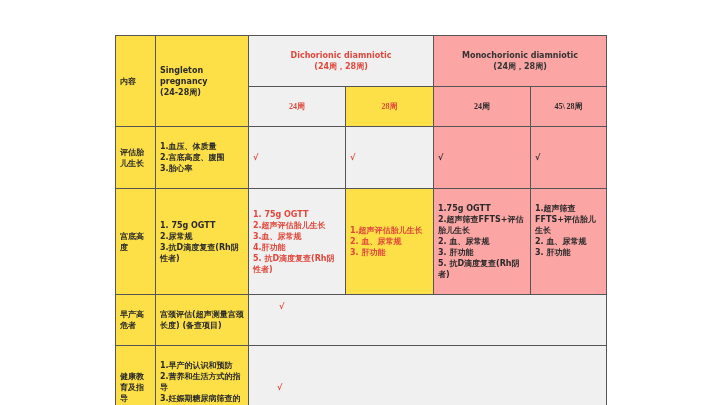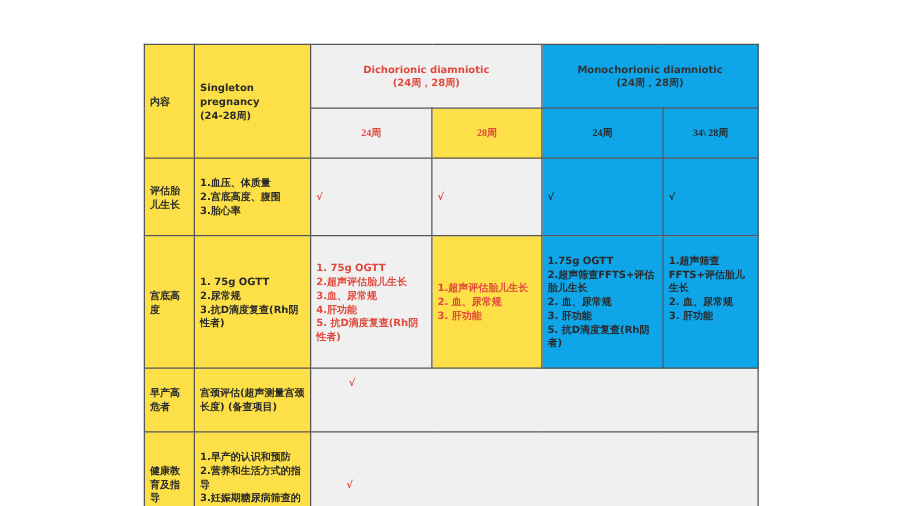--- a/index.html
+++ b/index.html
@@ -3,21 +3,21 @@
 <meta charset="utf-8">
 <style>
   html, body { margin:0; padding:0; }
   body { width:720px; height:405px; background:#ffffff; position:relative; overflow:hidden;
          font-family:"DejaVu Sans", "Liberation Sans", sans-serif; }
   table.care { position:absolute; left:115px; top:35px; width:491px; height:346px;
     border-collapse:collapse; table-layout:fixed; font-size:8px; line-height:11px; color:#2a2a2a; }
   table.care td { border:1.4px solid #555; vertical-align:middle; padding:14px 4px; font-weight:bold; }
   .white { background:#fde047; }
   .gray { background:#f0f0f0; }
-  .pink { background:#0ea5e9; }
+  .pink { background:#fca5a5; }
   .red { color:#e0483c; }
   .center { text-align:center;font-family:Liberation Serif, serif; }
   .check { font-weight:bold; }
   .multiline { white-space:pre-line; }
   .hdr-dc { text-align:center; color:#e0483c; }
   .hdr-mc { text-align:center; color:#333; }
 </style>
 </head>
 <body>
 
@@ -38,21 +38,21 @@
 (24-28周)</span></td>
     <td colspan="2" class="gray hdr-dc multiline"><span>Dichorionic diamniotic
 (24周，28周)</span></td>
     <td colspan="2" class="pink hdr-mc multiline"><span>Monochorionic diamniotic
 (24周，28周)</span></td>
   </tr>
   <tr style="height:29px">
     <td class="gray red center" style="vertical-align:top"><span>24周</span></td>
     <td class="white red center" style="vertical-align:top"><span>28周</span></td>
     <td class="pink center" style="vertical-align:top"><span>24周</span></td>
-    <td class="pink center" style="vertical-align:top"><span>34\ 28周</span></td>
+    <td class="pink center" style="vertical-align:top"><span>45\ 28周</span></td>
   </tr>
   <tr style="height:52px">
     <td class="white"><span>评估胎儿生长</span></td>
     <td class="white multiline"><span>1.血压、体质量
 2.宫底高度、腹围
 3.胎心率</span></td>
     <td class="gray red"><span class="check">√</span></td>
     <td class="gray red"><span class="check">√</span></td>
     <td class="pink"><span class="check">√</span></td>
     <td class="pink"><span class="check">√</span></td>

